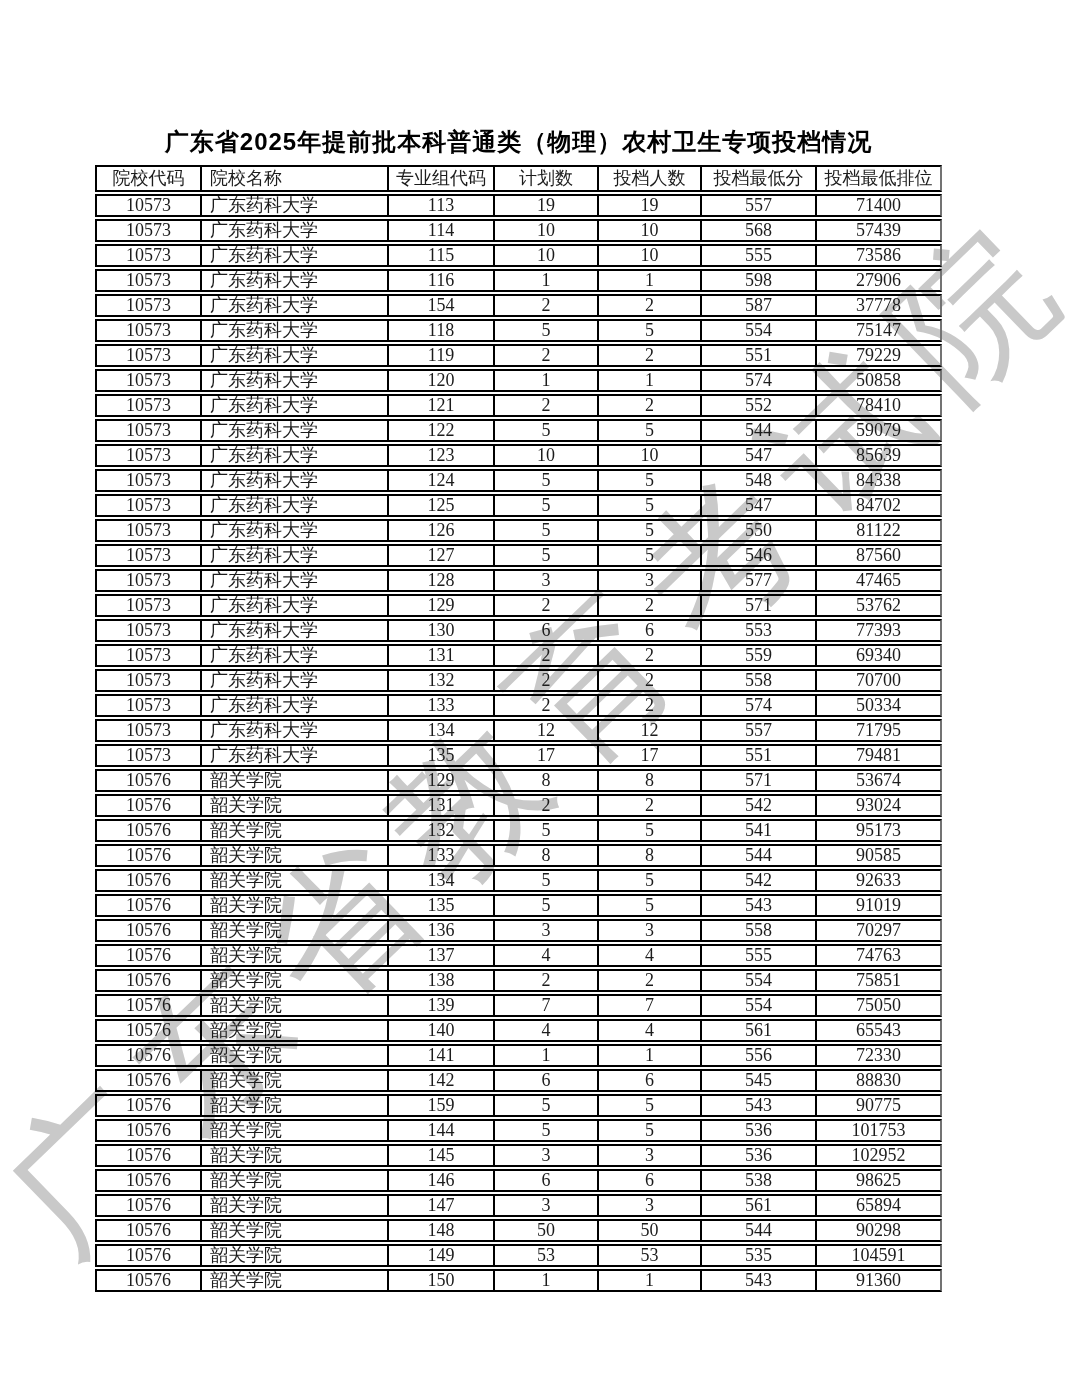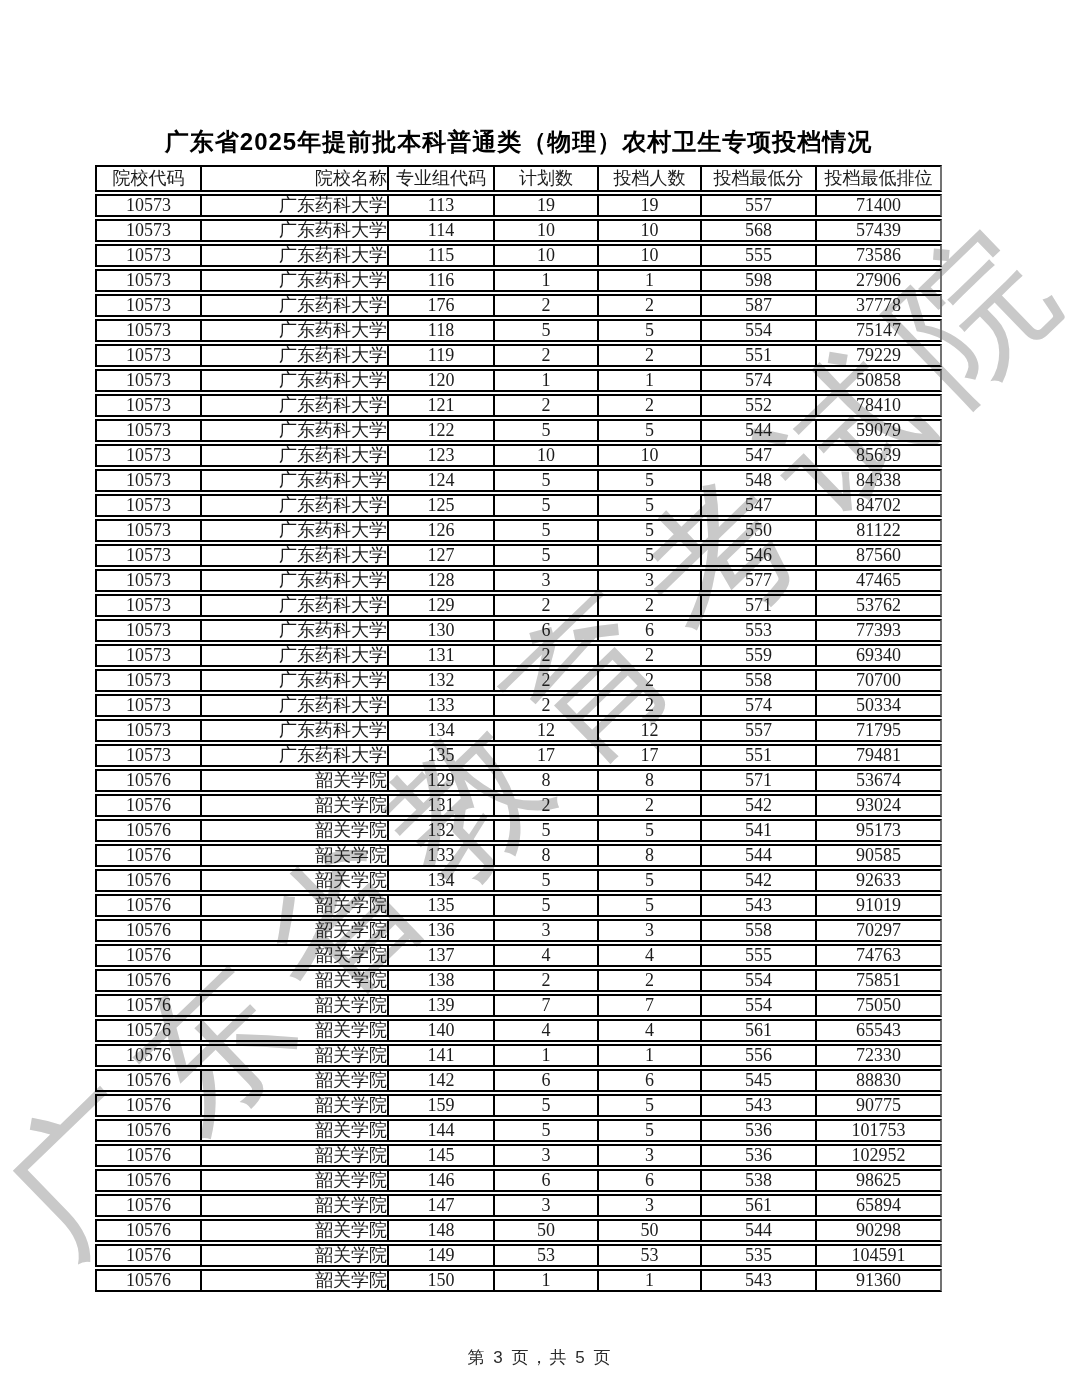--- a/index.html
+++ b/index.html
@@ -54,21 +54,21 @@
     line-height: 19px;
     font-size: 18px;
     font-weight: normal;
     text-align: center;
     overflow: hidden;
     white-space: nowrap;
     background: transparent;
   }
   .score-table th { height: 23px; line-height: 23px; }
   .score-table th:last-child, .score-table td:last-child { border-right: 2px solid #737373; }
-  .score-table .col-name { text-align: right; padding-left: 8px; }
+  .score-table .col-name { text-align: left; padding-left: 8px; }
   .footer {
     margin-top: 52px;
     text-align: center;
     font-family: "Liberation Sans", "DejaVu Sans", sans-serif;
     font-size: 17px;
     color: #2b2b2b;
     letter-spacing: 2px;
   }
 </style>
 </head>
@@ -136,21 +136,21 @@
             <td class="col-name">广东药科大学</td>
             <td>116</td>
             <td>1</td>
             <td>1</td>
             <td>598</td>
             <td>27906</td>
           </tr>
           <tr>
             <td>10573</td>
             <td class="col-name">广东药科大学</td>
-            <td>176</td>
+            <td>154</td>
             <td>2</td>
             <td>2</td>
             <td>587</td>
             <td>37778</td>
           </tr>
           <tr>
             <td>10573</td>
             <td class="col-name">广东药科大学</td>
             <td>118</td>
             <td>5</td>
@@ -496,16 +496,15 @@
             <td class="col-name">韶关学院</td>
             <td>150</td>
             <td>1</td>
             <td>1</td>
             <td>543</td>
             <td>91360</td>
           </tr>
         </tbody>
     </table>
 
-    <div class="footer">第 3 页，共 5 页</div>
 
   </div>
 </div>
 
 </body></html>

